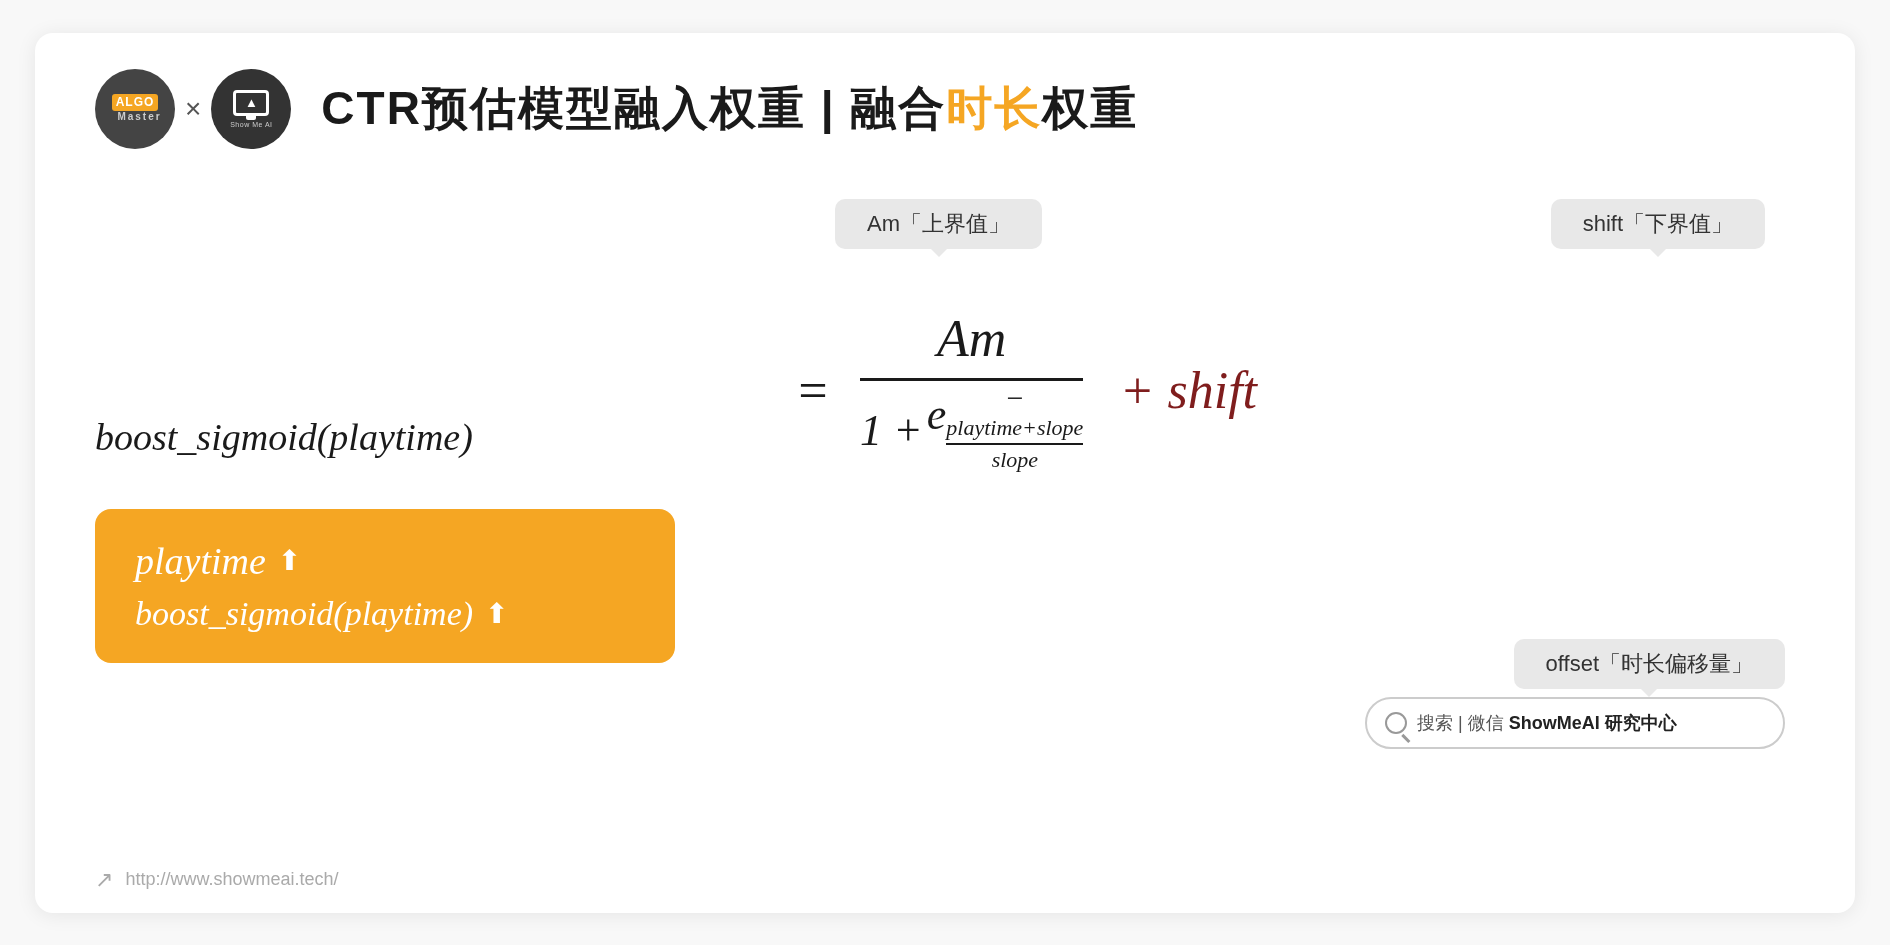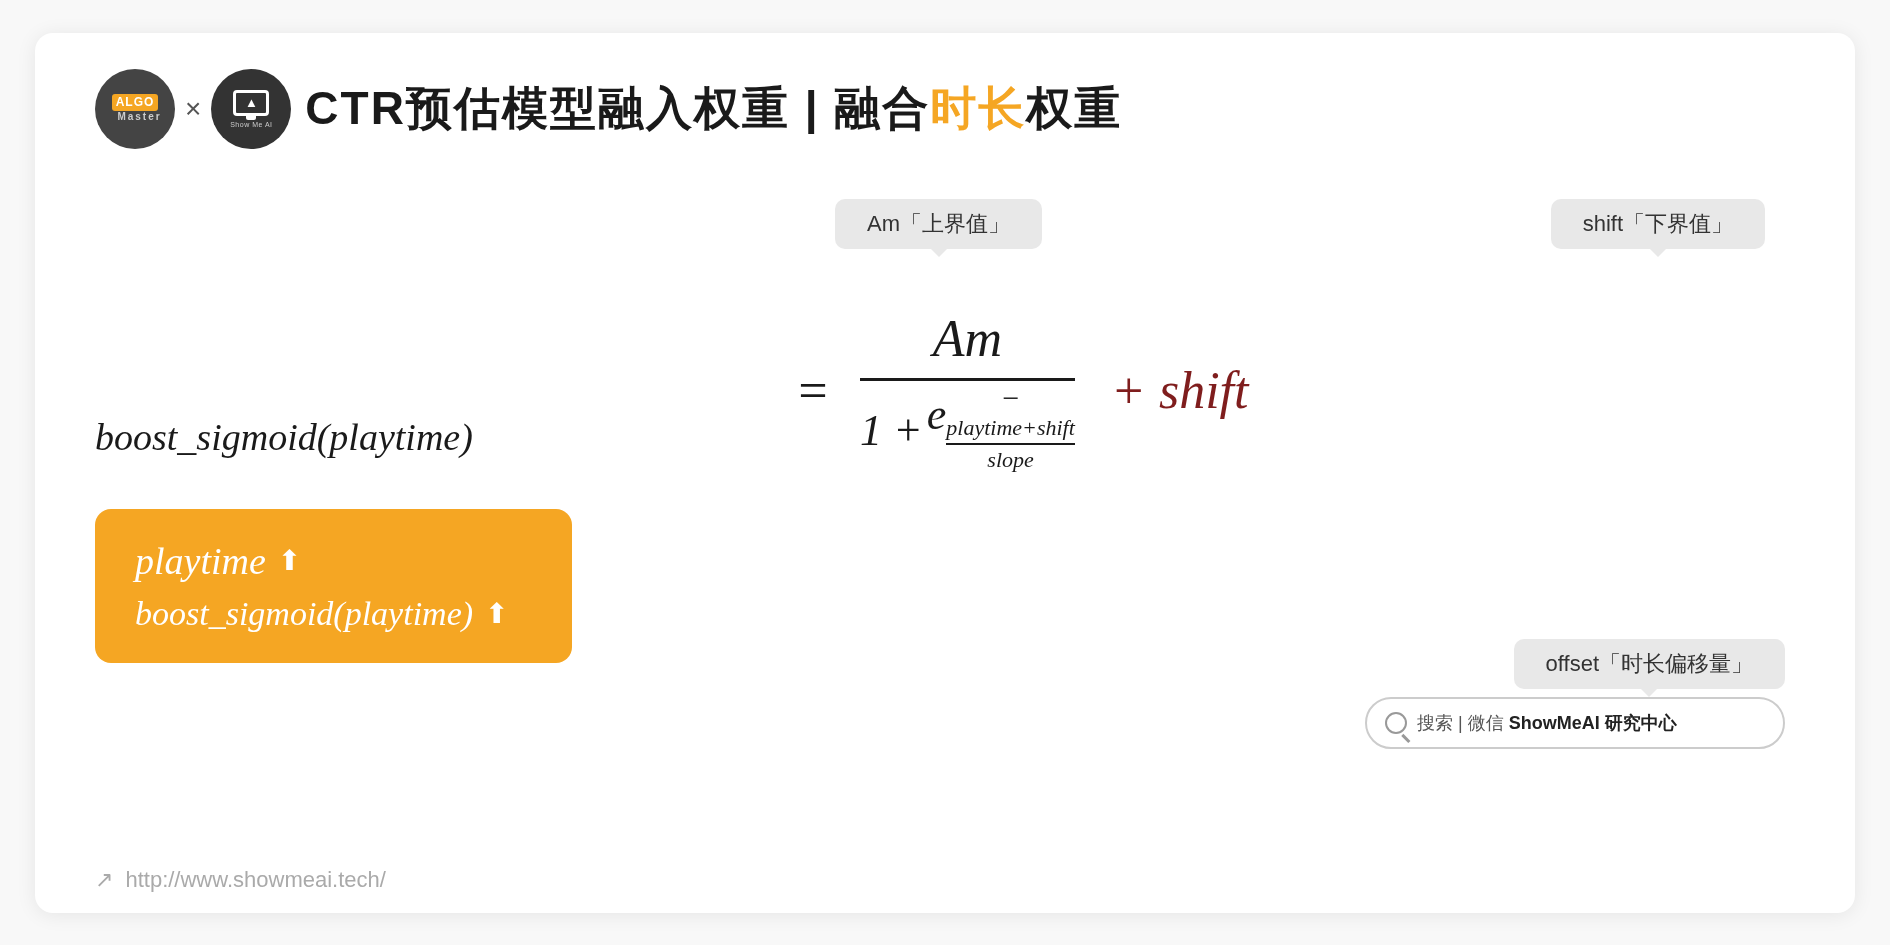--- a/index.html
+++ b/index.html
@@ -20,21 +20,21 @@
       border-radius: 18px;
       position: relative;
       box-shadow: 0 2px 20px rgba(0,0,0,0.08);
       padding: 36px 60px 30px 60px;
     }
 
     
     .header {
       display: flex;
       align-items: center;
-      gap: 14px;
+      gap: 30px;
       margin-bottom: 20px;
     }
     .logos {
       display: flex;
       align-items: center;
       gap: 10px;
     }
     .logo-algo {
       width: 80px;
       height: 80px;
@@ -142,21 +142,21 @@
       font-style: italic;
       color: #1a1a1a;
       margin-bottom: 50px;
       font-family: 'Georgia', serif;
     }
 
     .orange-box {
       background: #F5A623;
       border-radius: 16px;
       padding: 30px 40px;
-      width: 477px;
+      width: 580px;
     }
     .orange-box .playtime-line {
       font-size: 38px;
       font-style: italic;
       color: white;
       font-family: 'Georgia', serif;
       margin-bottom: 12px;
       display: flex;
       align-items: center;
       gap: 12px;
@@ -356,21 +356,21 @@
       left: 60px;
       display: flex;
       align-items: center;
       gap: 12px;
       color: #aaa;
     }
     .footer-arrow {
       font-size: 22px;
     }
     .footer-url {
-      font-size: 22px;
+      font-size: 18px;
       color: #aaa;
     }
   </style>
 </head>
 <body>
 
 <div class="card">
 
   <div class="header">
     <div class="logos">
@@ -427,21 +427,21 @@
         <div class="fraction">
           <span class="numerator">Am</span>
           <div class="fraction-line"></div>
           <div class="denominator">
             <span>1 + </span>
             <span class="superscript-container">
               <span class="base-e">e</span>
               <span class="exponent">
                 <span class="exp-minus">−</span>
                 <div class="exp-fraction">
-                  <span class="exp-numerator">playtime+shift</span>
+                  <span class="exp-numerator">playtime+slope</span>
                   <div class="exp-frac-line"></div>
                   <span class="exp-denominator">slope</span>
                 </div>
               </span>
             </span>
           </div>
         </div>
 
         <span class="plus-shift">+ shift</span>
       </div>

